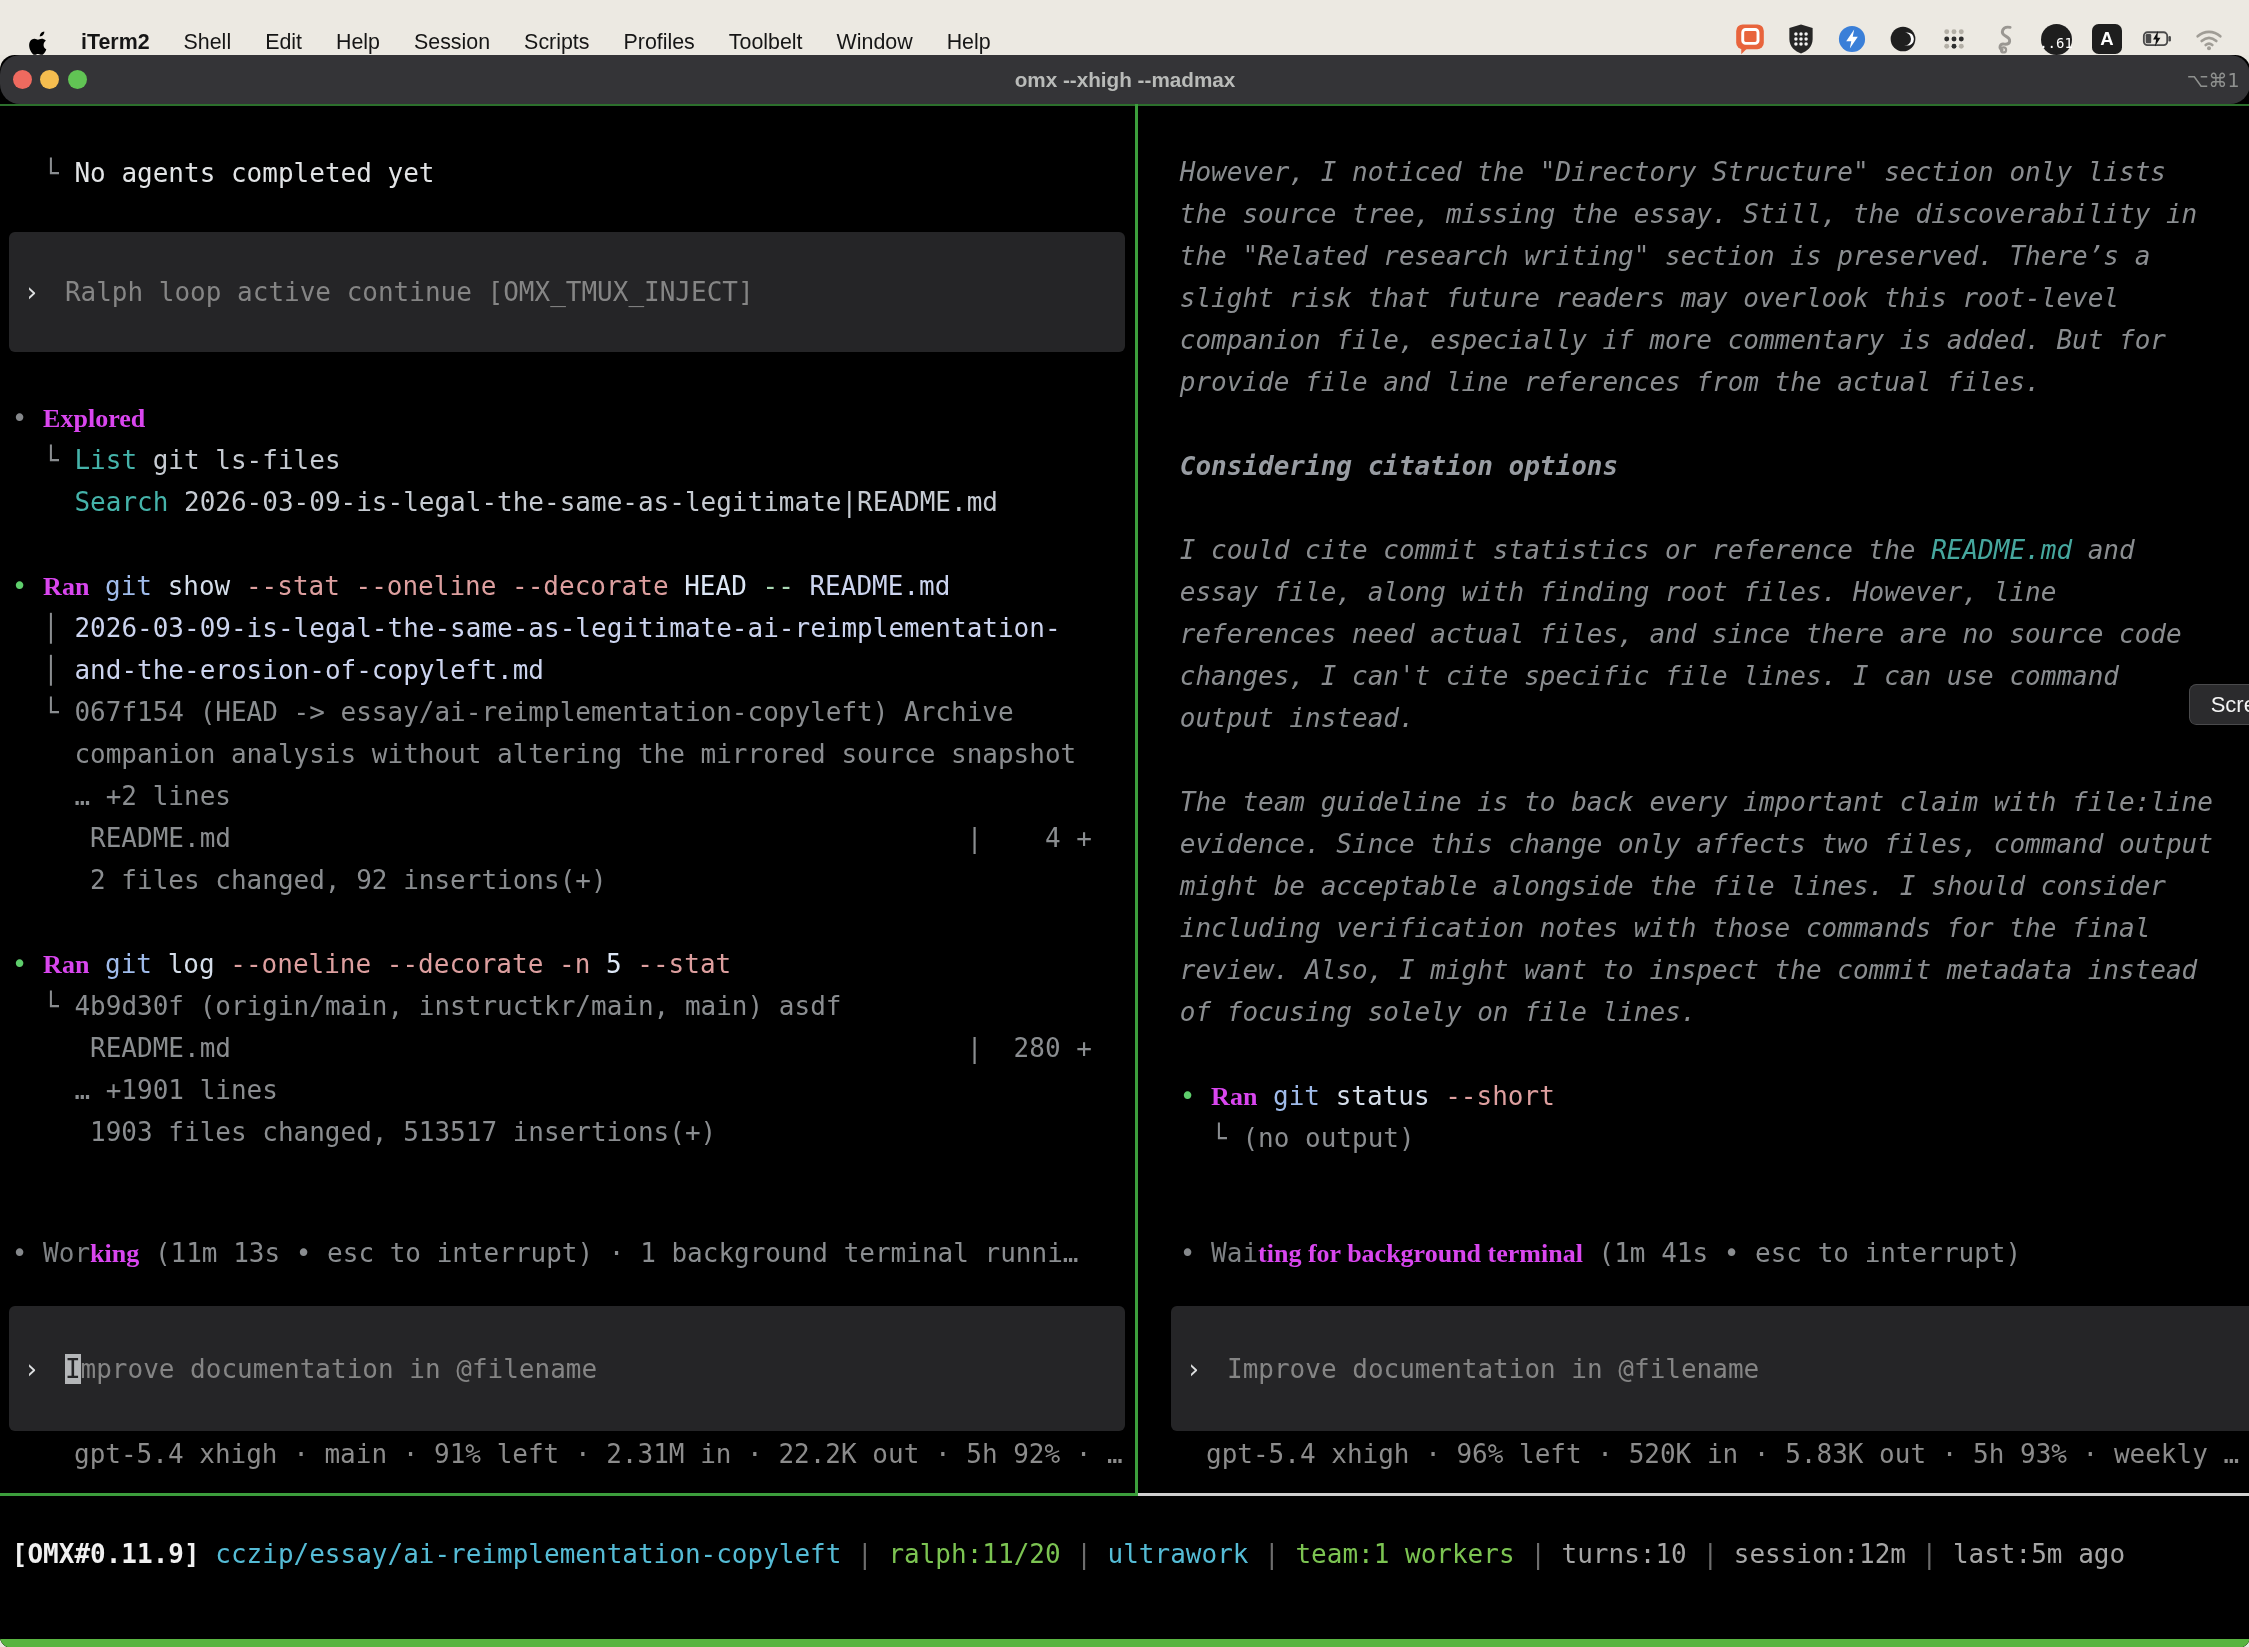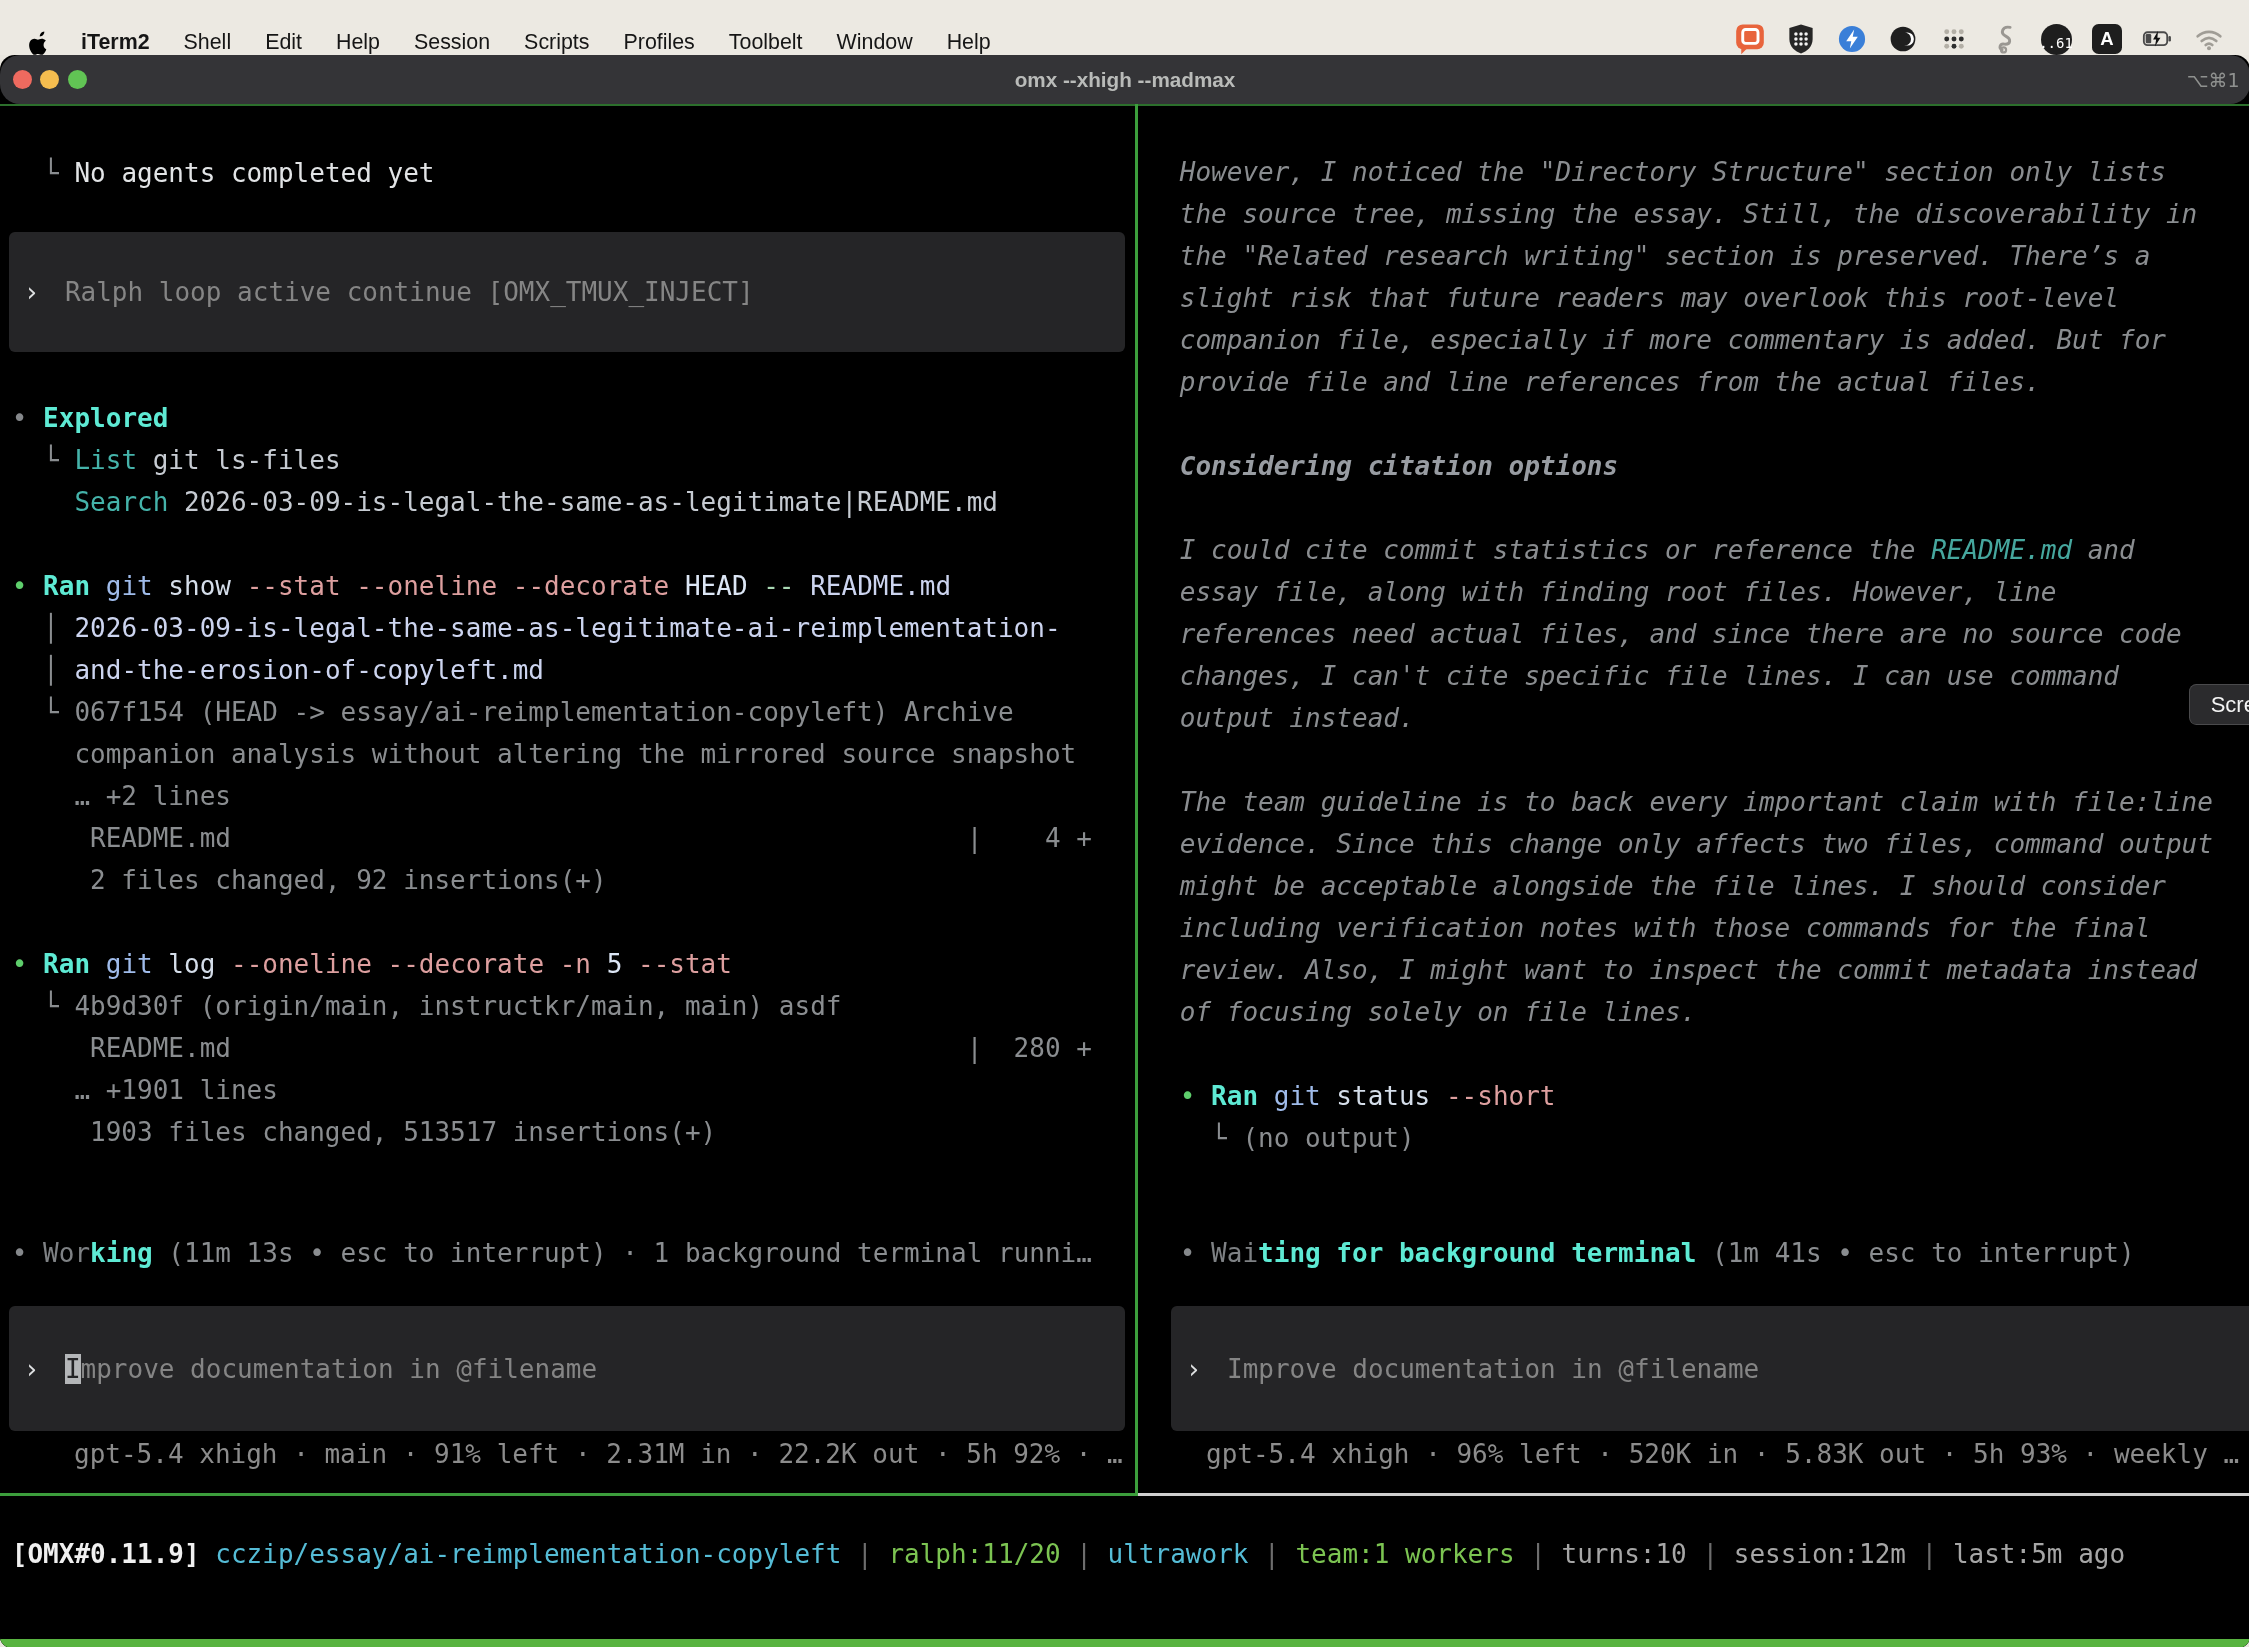--- a/index.html
+++ b/index.html
@@ -50,21 +50,21 @@
   .vdivider{position:absolute;left:1135px;top:0;width:3px;height:1391px;background:#3c9e3c;}
   .hdivider-green{position:absolute;left:0;top:1389px;width:1138px;height:3px;background:#3c9e3c;}
   .hdivider-gray{position:absolute;left:1138px;top:1389px;width:1112px;height:3px;background:#cfcfcf;}
   .pane{position:absolute;top:0;height:1389px;overflow:hidden;}
   .pane.left{left:0;width:1135px;padding-left:21px;}
   .pane.right{left:1140px;width:1110px;}
   .tline{height:42px;line-height:42px;white-space:pre;padding-left:11.8px;}
   .flow{position:absolute;left:0;right:0;}
   
   .c-w{color:#e2e4e6;}
-  .c-wb{color:#5eead4;font-weight:700;}
+  .c-wb{color:#d946ef;font-weight:700;font-family:Liberation Serif, serif;}
   .c-g{color:#8a8d90;}
   .c-gd{color:#85888b;}
   .c-bg{color:#5ece6c;}
   .c-lg{color:#c6cbd2;}
   .c-teal{color:#45b3aa;}
   .c-blue{color:#9fbbea;}
   .c-cmd{color:#d4dde9;}
   .c-flag{color:#dd9f9f;}
   .c-head{color:#dce6f5;}
   .c-dg{color:#a9d8b4;}

